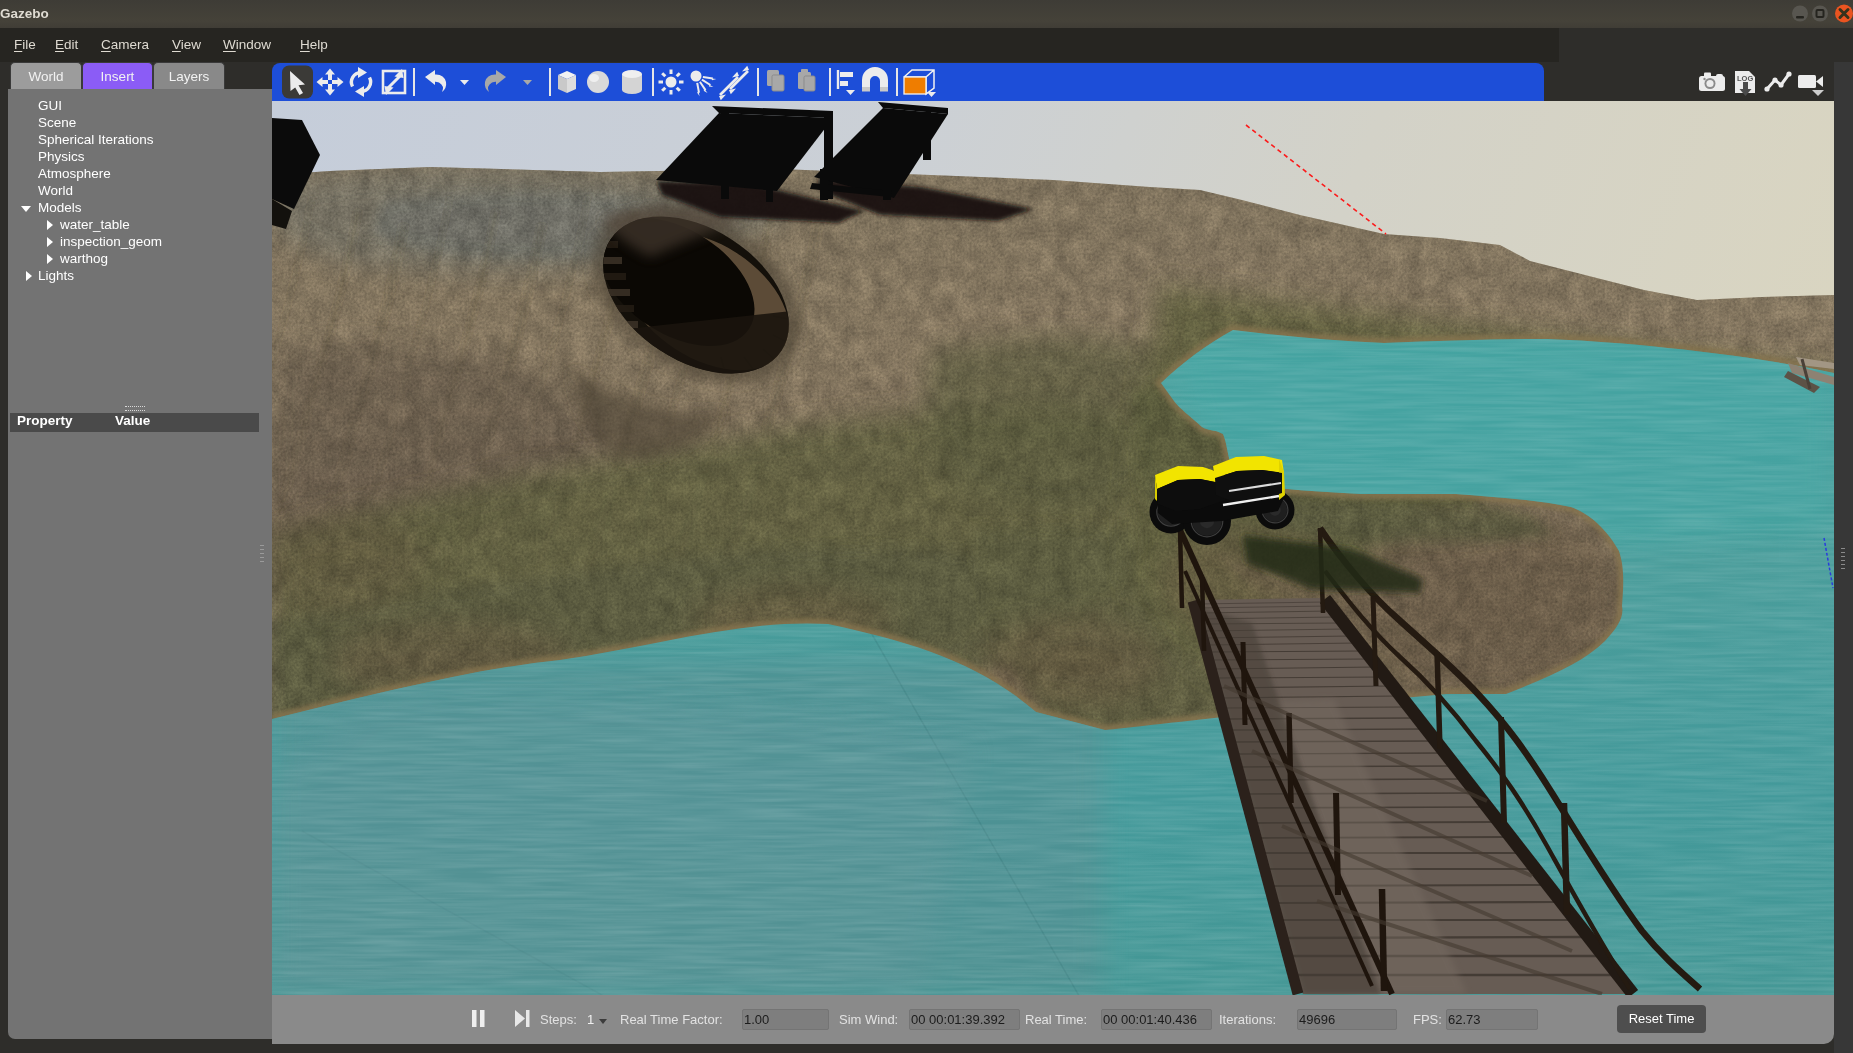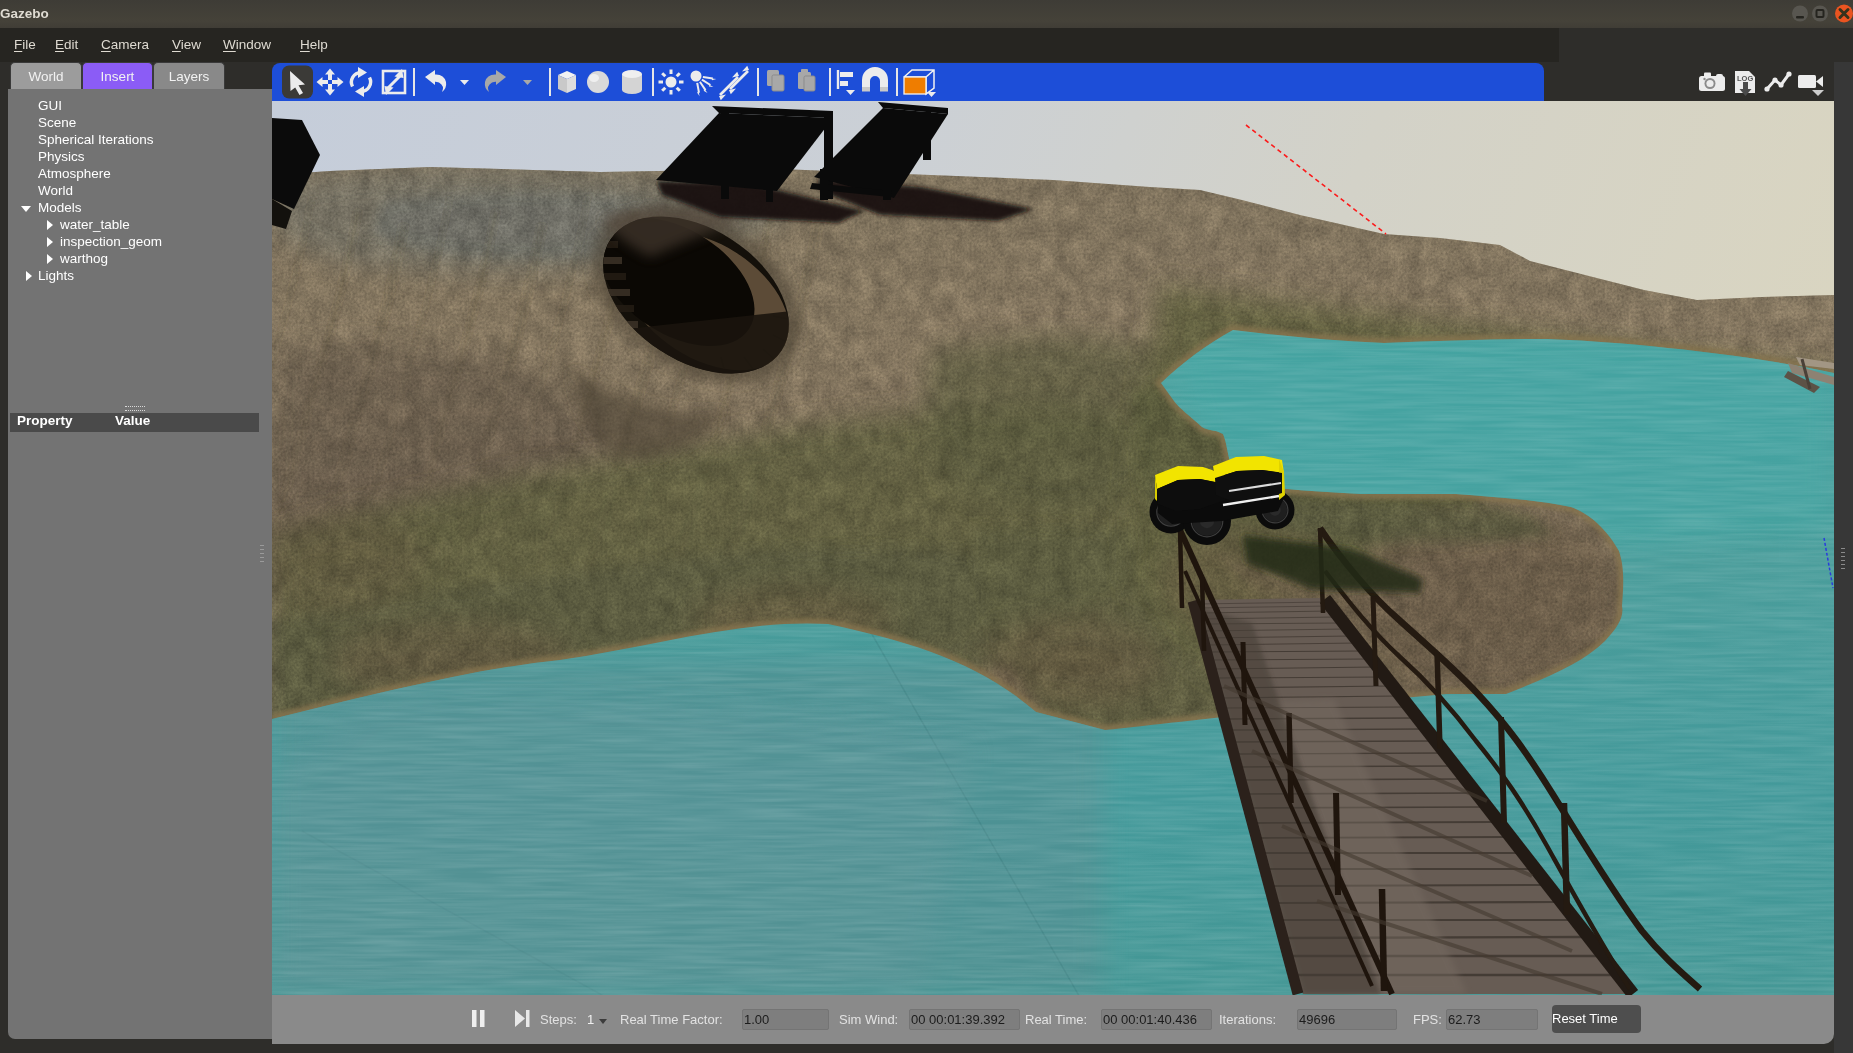--- a/index.html
+++ b/index.html
@@ -9,21 +9,21 @@
 .mitem u{text-decoration:underline;text-underline-offset:2px}
 #lpanel{position:absolute;left:8px;top:89px;width:300px;height:950px;background:#737373;border-radius:0 4px 7px 7px}
 .tab{position:absolute;top:0;height:28px;font-size:13.5px;color:#f2f2f2;text-align:center;line-height:28px;border:1px solid #3a3a3a;border-bottom:none;border-radius:5px 5px 0 0;box-sizing:border-box}
 #tree{position:absolute;left:0px;top:0px;width:253px;font-size:13.5px;color:#fff}
 .ti{position:absolute;left:30px;white-space:nowrap}
 .tri{position:absolute;width:0;height:0}
 #prophead{position:absolute;left:2px;top:324px;width:249px;height:19px;background:#4a4a4a;color:#fff;font-size:13.5px;font-weight:bold}
 #statusbar{position:absolute;left:272px;top:995px;width:1562px;height:49px;background:#8a8a8a;border-radius:0 0 10px 0;font-size:13px;color:#e8e8e8}
 .sfield{position:absolute;top:14px;height:21px;background:#7e7e7e;border:1px solid #747474;border-radius:2px;color:#1c1c1c;font-size:13px;line-height:20px;padding-left:1px;box-sizing:border-box}
 .slabel{position:absolute;top:14px;line-height:21px;color:#e2e2e2}
-#resetbtn{position:absolute;left:1280px;top:10px;width:89px;height:28px;background:#4e4e4e;border-radius:4px;color:#fff;line-height:28px;font-size:13px}
+#resetbtn{position:absolute;left:1345px;top:10px;width:89px;height:28px;background:#4e4e4e;border-radius:4px;color:#fff;text-align:center;line-height:28px;font-size:13px}
 #toolbar{position:absolute;left:272px;top:63px;width:1272px;height:38px;background:#1d4ed8;border-radius:8px 8px 0 0}
 #scene{position:absolute;left:272px;top:101px;width:1562px;height:894px;background:#c9d0db}
 #rightstrip{position:absolute;left:1834px;top:62px;width:19px;height:991px;background:#373737}
 </style></head><body>
 <div id="titlebar">
     <div id="title">Gazebo</div>
 <svg class="abs" style="left:1788px;top:2px" width="65" height="24" viewBox="0 0 65 24">
  <circle cx="12" cy="11.5" r="8" fill="#585650"></circle>
       <rect x="8" y="14" width="8" height="2.4" rx="1" fill="#25241f"></rect>
  <circle cx="32" cy="11.5" r="8" fill="#585650"></circle>

